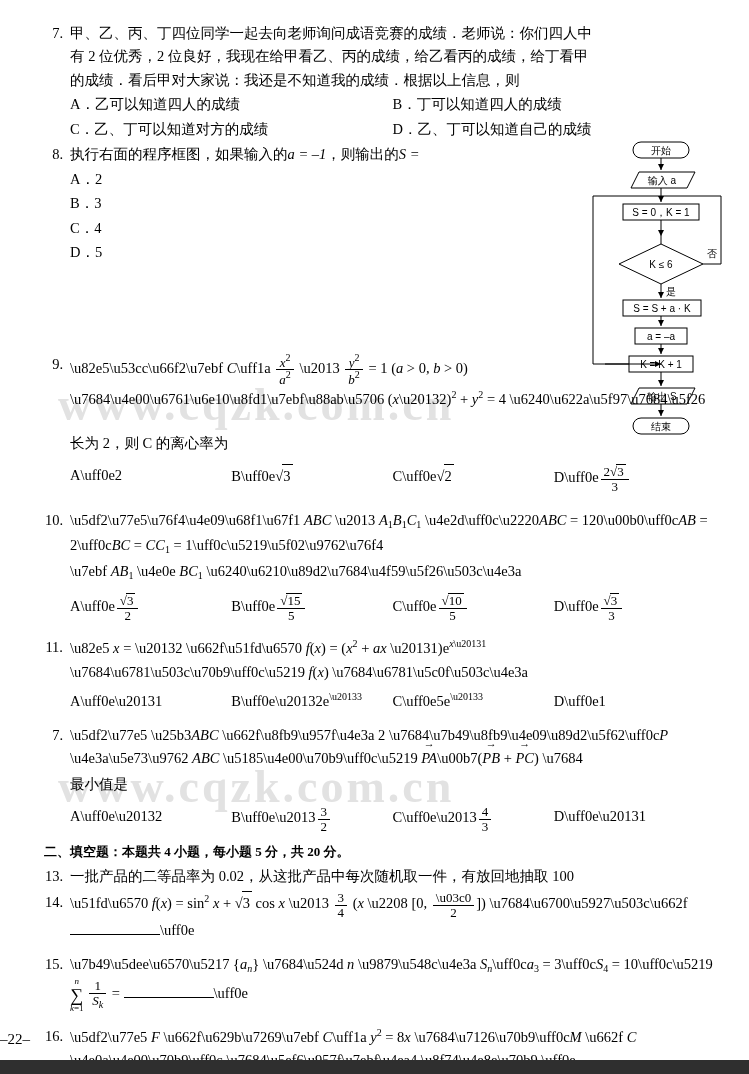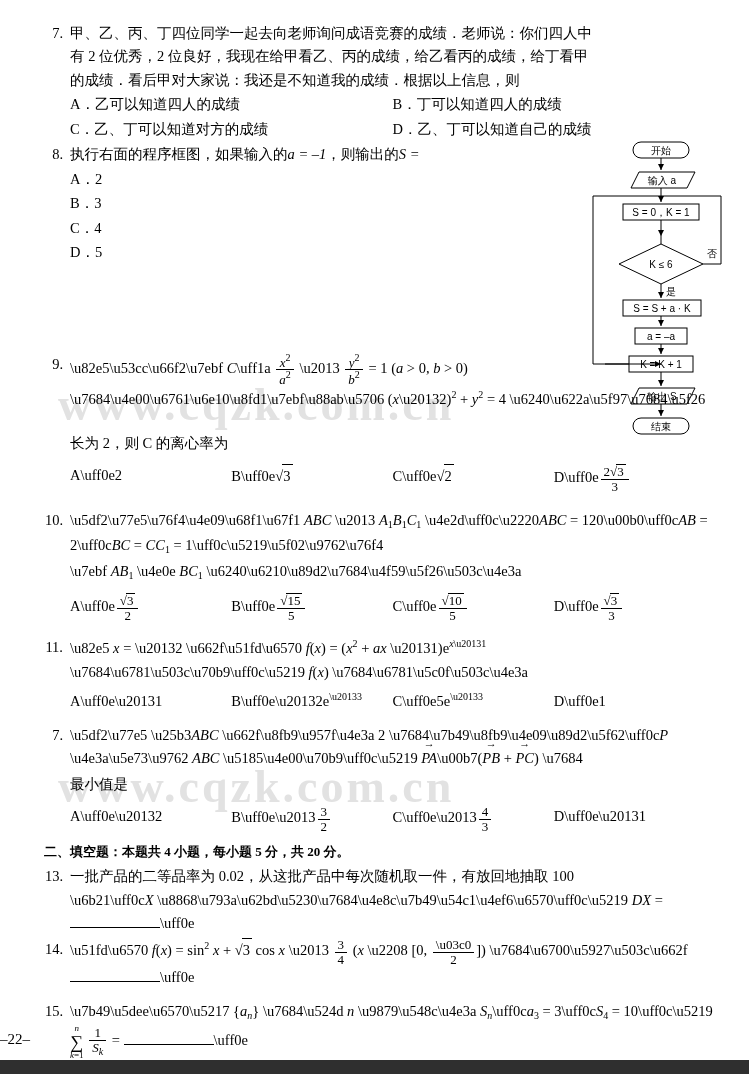--- a/index.html
+++ b/index.html
@@ -168,23 +168,20 @@
         </div>
       </div>
     </div>
 
     <div class="sec">二、填空题：本题共 4 小题，每小题 5 分，共 20 分。</div>
 
     <div class="q">
       <div class="qnum">13.</div>
       <div class="qbody">
         <div>一批产品的二等品率为 0.02，从这批产品中每次随机取一件，有放回地抽取 100</div>
-        <div>
-          \u6b21\uff0c<i class="v">X</i> \u8868\u793a\u62bd\u5230\u7684\u4e8c\u7b49\u54c1\u4ef6\u6570\uff0c\u5219 <i class="v">DX</i> = <span class="blank"></span>\uff0e
-        </div>
       </div>
     </div>
 
     <div class="q" style="margin-top:0;">
       <div class="qnum">14.</div>
       <div class="qbody">
         <div>
           \u51fd\u6570 <i class="v">f</i>(<i class="v">x</i>) = sin<span class="sup">2</span> <i class="v">x</i> + <span class="rad">√<span class="sqrt">3</span></span> cos <i class="v">x</i> \u2013 <span class="frac"><span class="n">3</span><span class="d">4</span></span> (<i class="v">x</i> \u2208 [0, <span class="frac"><span class="n">\u03c0</span><span class="d">2</span></span>]) \u7684\u6700\u5927\u503c\u662f <span class="blank"></span>\uff0e
         </div>
       </div>

